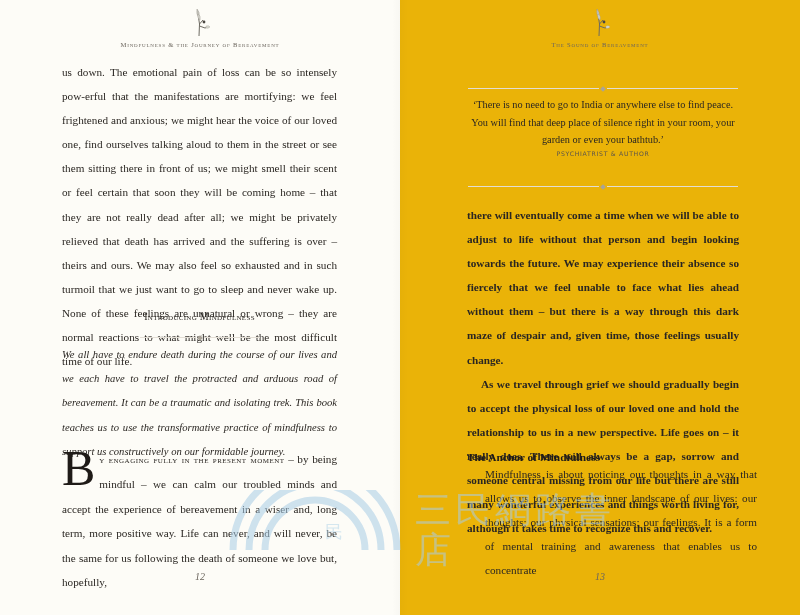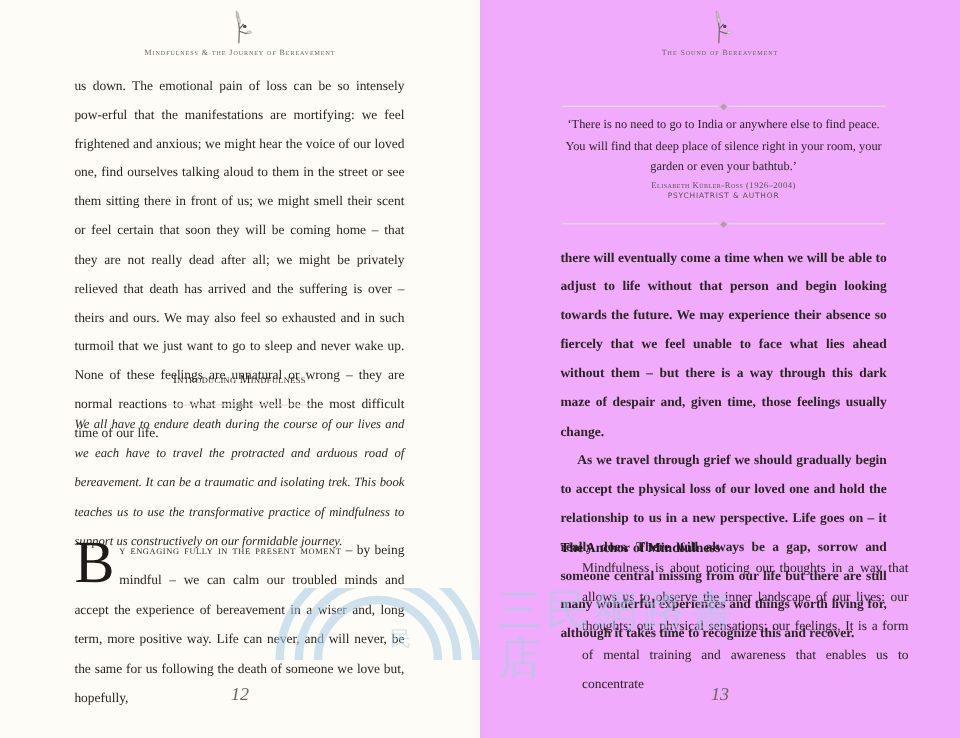--- a/index.html
+++ b/index.html
@@ -6,21 +6,21 @@
   body {
     width: 800px; height: 615px; overflow: hidden;
     background: #fdfcf7;
     font-family: "Liberation Serif", "DejaVu Serif", serif;
     color: #2a2622;
     position: relative;
   }
   .spread { position: absolute; inset: 0; display: flex; }
   .page { position: relative; width: 400px; height: 615px; }
   .page.left { background: #fdfcf7; }
-  .page.right { background: #f0abfc; }
+  .page.right { background: #eab308; }
   .gutter-shadow {
     position: absolute; top: 0; bottom: 0; left: 392px; width: 16px;
     background: linear-gradient(to right, rgba(0,0,0,0) 0%, rgba(0,0,0,0.02) 50%, rgba(0,0,0,0) 100%);
     pointer-events: none;
   }
 
   
   .running-head {
     position: absolute; top: 6px; left: 0; right: 0;
     text-align: center;
@@ -88,21 +88,21 @@
     font-family: "DejaVu Sans", sans-serif;
     font-size: 6.2px; letter-spacing: 0.7px; color: #5a544c; margin-top: 1px;
   }
 
   .subheading {
     position: absolute; left: 67px; font-weight: bold; font-size: 11.4px; color: #1f1b18;
   }
 
   .page-number {
     position: absolute; top: 571px; left: 0; right: 0; text-align: center;
-    font-style: italic; font-size: 15px; color: #6b655d;
+    font-style: italic; font-size: 10px; color: #6b655d;
   }
 
   
   .watermark {
     position: absolute; left: 225px; top: 490px; width: 420px; height: 60px;
     pointer-events: none; opacity: 0.55;
   }
   .wm-arcs { position: absolute; left: 0; top: 0; width: 180px; height: 60px; }
   .wm-cjk {
     position: absolute; left: 190px; top: 0px;
@@ -168,21 +168,20 @@
     </div>
 
     <div class="ornament-rule" style="top:85px; left:68px; width:270px;">
       <span class="line"></span>
         <span class="diamond"></span>
         <span class="line"></span>
     </div>
 
     <div class="quote-block" style="top:96px;">
       <div class="quote-text">‘There is no need to go to India or anywhere else to find peace. You will find that deep place of silence right in your room, your garden or even your bathtub.’</div>
-      <div class="quote-author">Elisabeth Kübler-Ross (1926–2004)</div>
       <div class="quote-role">PSYCHIATRIST &amp; AUTHOR</div>
     </div>
 
     <div class="ornament-rule" style="top:183px; left:68px; width:270px;">
       <span class="line"></span>
         <span class="diamond"></span>
         <span class="line"></span>
     </div>
 
     <div class="text-block" style="top:203px;font-weight:bold;">

